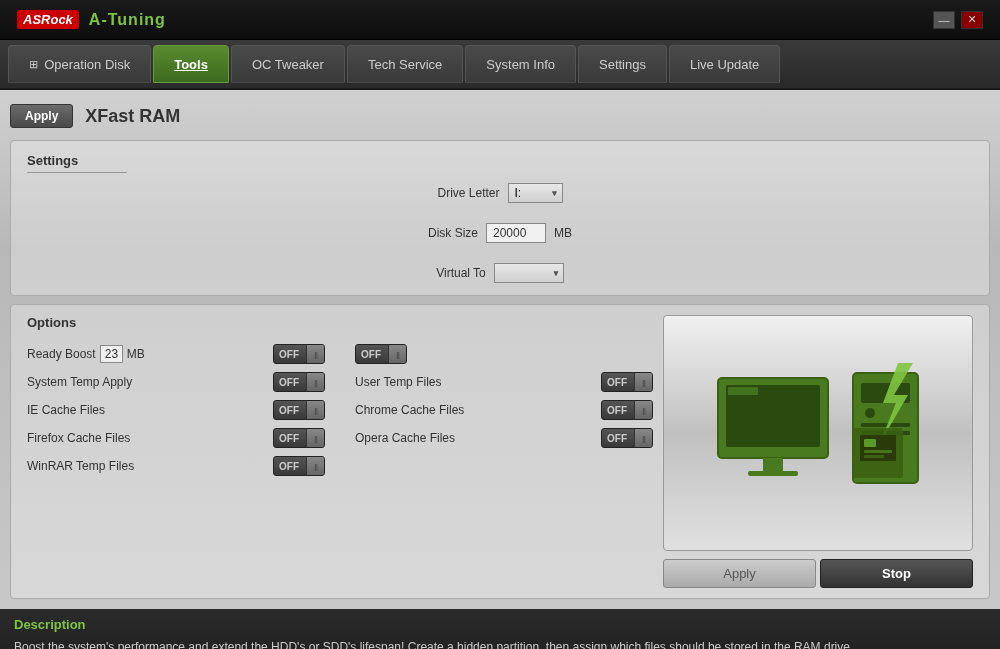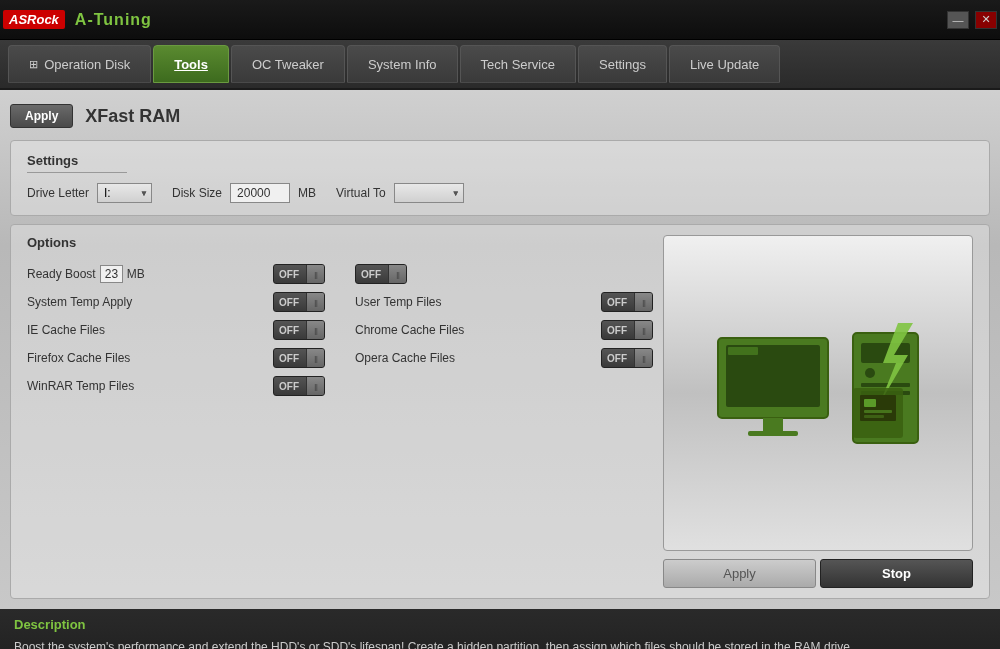--- a/index.html
+++ b/index.html
@@ -12,21 +12,21 @@
       overflow: hidden;
     }
 
     
     .titlebar {
       height: 40px;
       background: linear-gradient(180deg, #1a1a1a 0%, #0d0d0d 100%);
       display: flex;
       align-items: center;
       justify-content: space-between;
-      padding: 0 3px;
+      padding: 0 17px;
       border-bottom: 1px solid #000;
     }
     .titlebar-left {
       display: flex;
       align-items: center;
       gap: 10px;
     }
     .asrock-logo {
       background: #c00;
       color: #fff;
@@ -139,20 +139,21 @@
       font-weight: bold;
       margin-bottom: 10px;
       border-bottom: 1px solid #999;
       padding-bottom: 4px;
       width: 100px;
     }
     .settings-row {
       display: flex;
       align-items: center;
       gap: 20px;
+      flex-direction: column;
     }
     .settings-field {
       display: flex;
       align-items: center;
       gap: 8px;
     }
     .field-label {
       color: #333;
       font-size: 12px;
     }
@@ -373,24 +374,24 @@
     <span class="nav-tab-icon">⊞</span>
     <span>Operation Disk</span>
   </div>
   <div class="nav-tab active">
     <span>Tools</span>
   </div>
   <div class="nav-tab">
     <span>OC Tweaker</span>
   </div>
   <div class="nav-tab">
+    <span>Tech Service</span>
+  </div>
+  <div class="nav-tab">
     <span>System Info</span>
-  </div>
-  <div class="nav-tab">
-    <span>Tech Service</span>
   </div>
   <div class="nav-tab">
     <span>Settings</span>
   </div>
   <div class="nav-tab">
     <span>Live Update</span>
   </div>
 </div>
 
 <div class="main-content">

